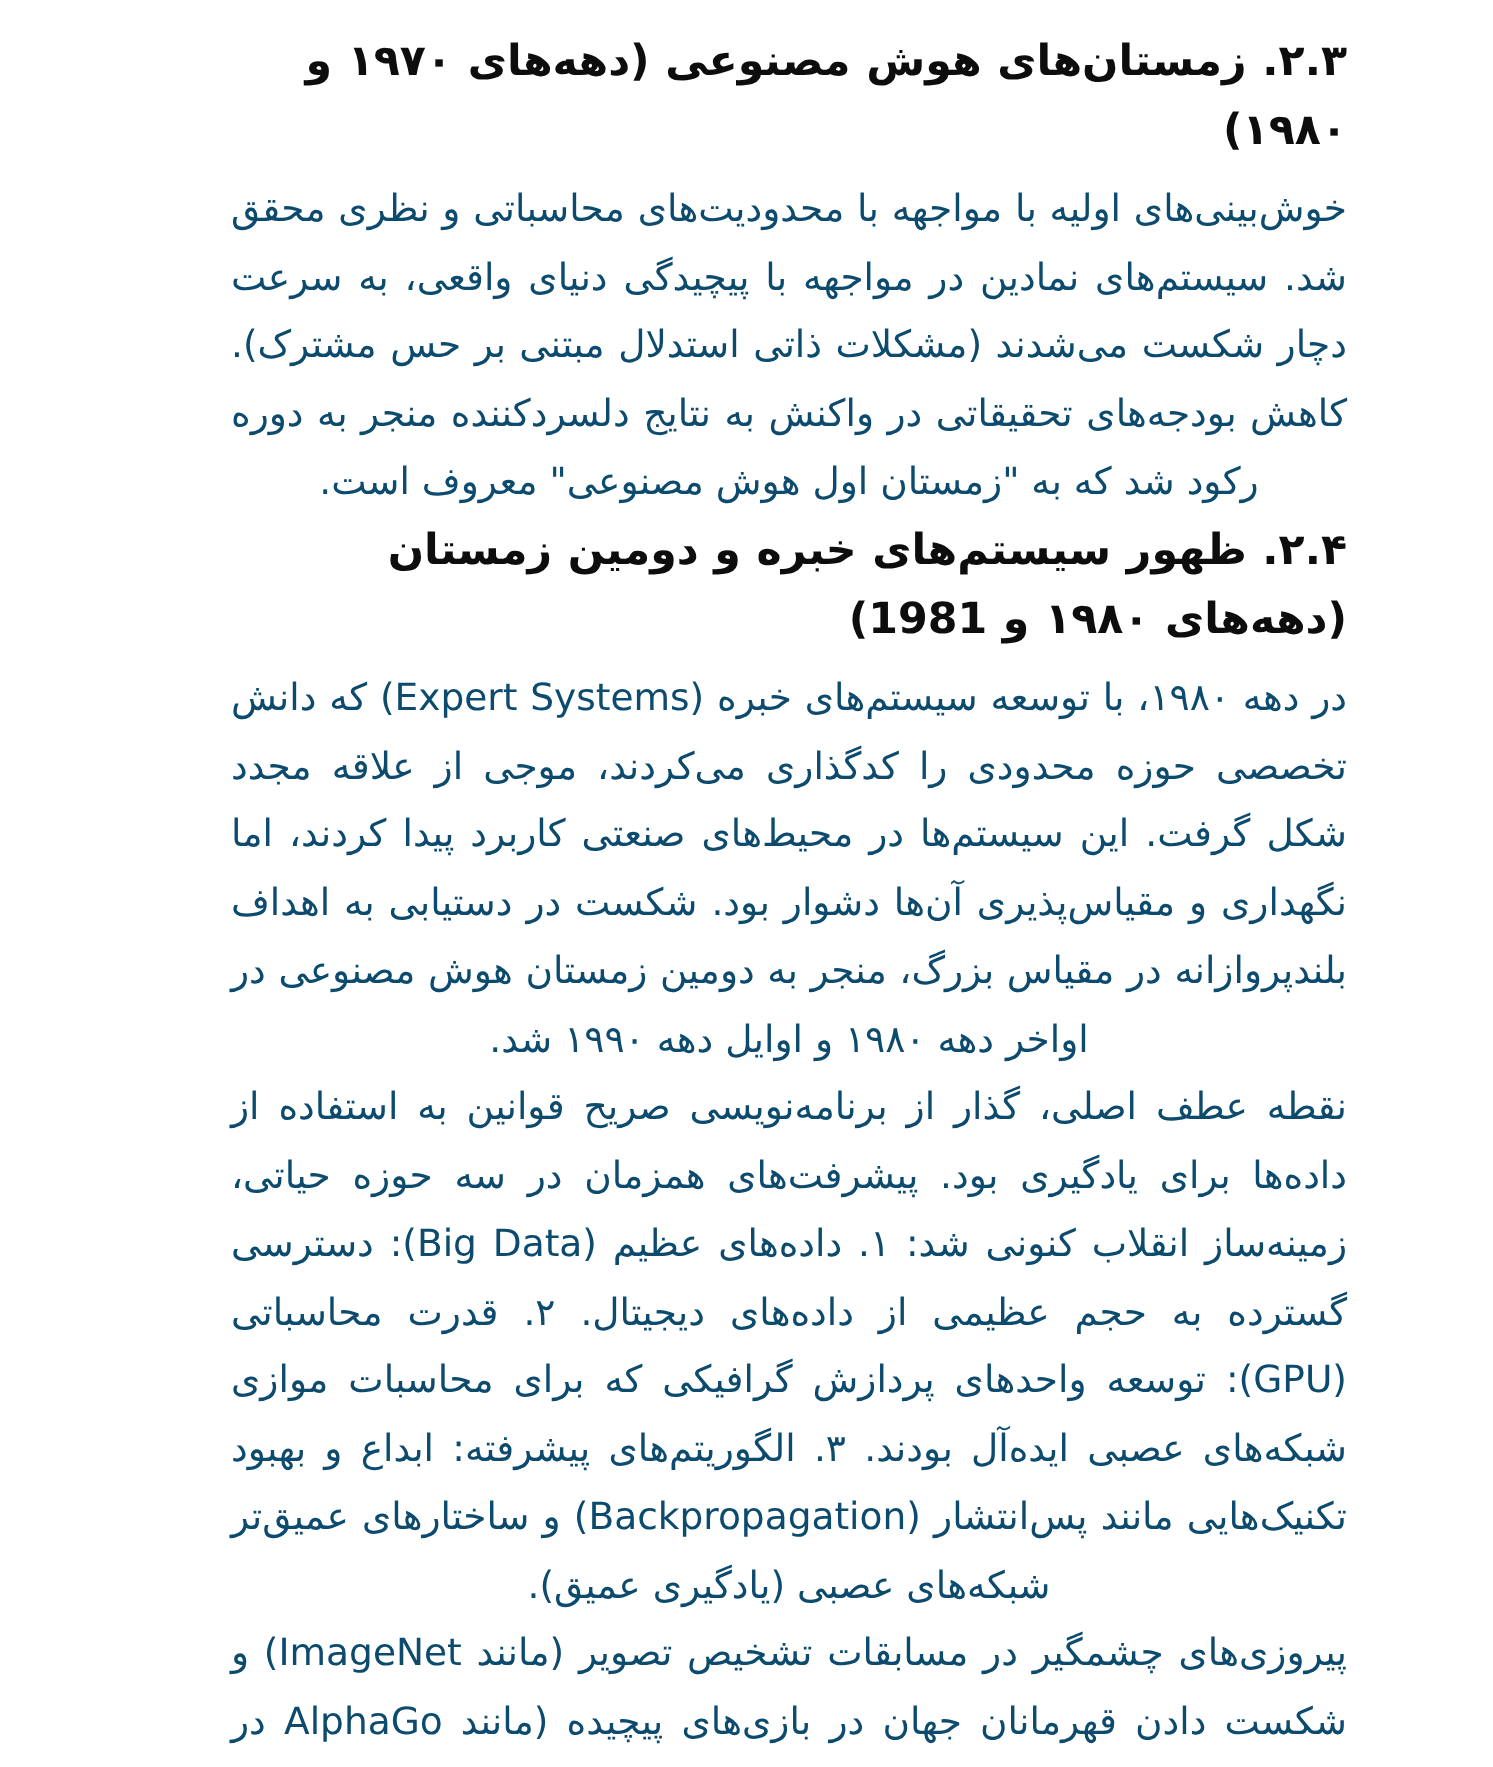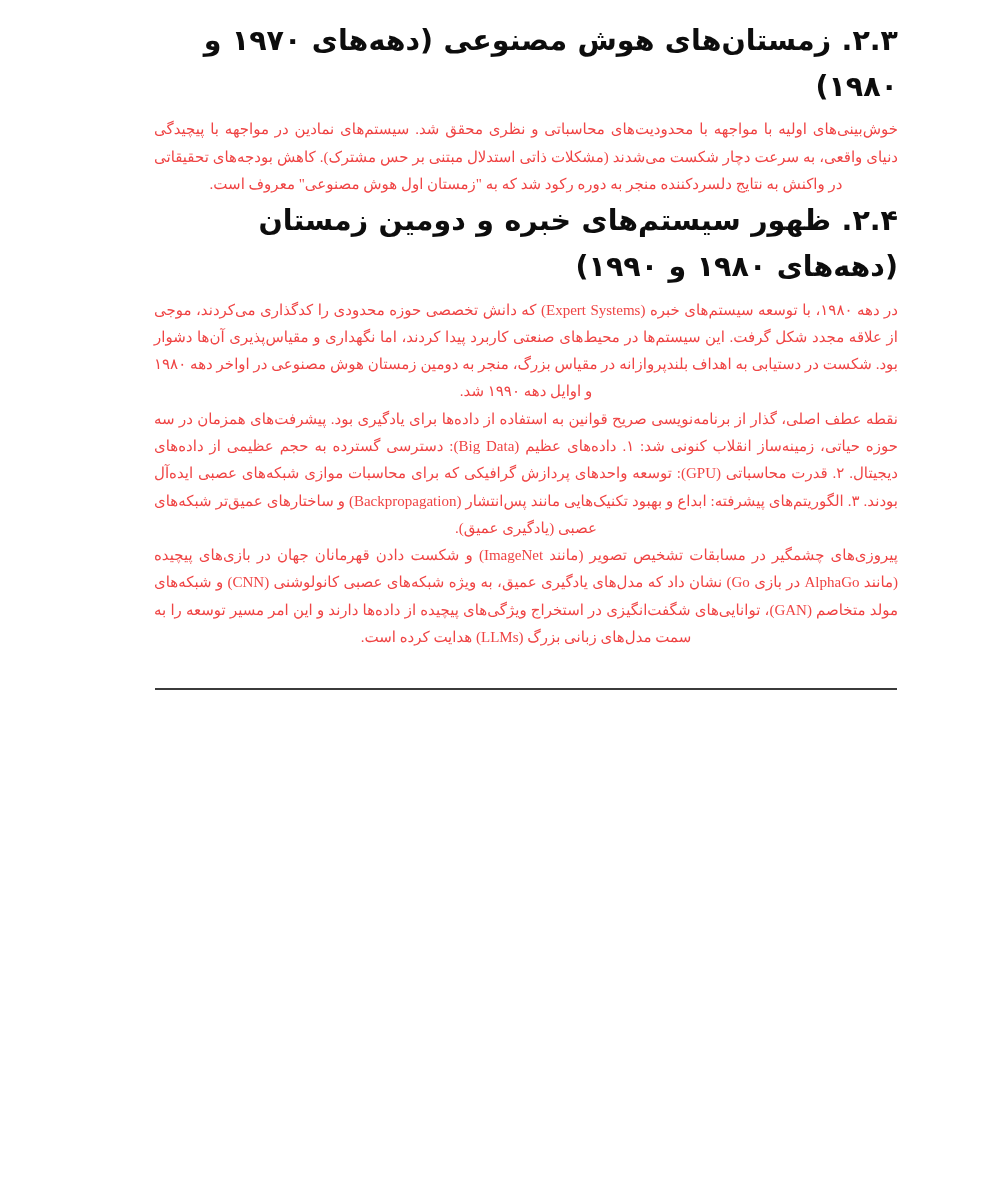--- a/index.html
+++ b/index.html
@@ -35,27 +35,26 @@
   }
   .heading-block { margin-bottom: 6px; }
   .h-2-3 { margin-top: 13px; }
   .h-2-4 { margin-top: 34px; }
   .h-2-5 { margin-top: 36px; }
 
   p.body-text {
     direction: rtl;
     text-align: justify;
     text-align-last: center;
-    font-size: 15px;
+    font-size: 25px;
     line-height: 1.82;
     font-weight: 400;
-    color: #ef4444;
+    color: #0c4a6e;
     margin: 0;
     word-spacing: 0px;
-    font-family: Liberation Serif, serif;
   }
   .p-gap-a { margin-top: 27px; }
   .p-gap-b { margin-top: 27px; }
   .p-gap-c { margin-top: 24px; }
   .p-gap-d { margin-top: 24px; }
 
   hr.page-rule {
     border: 0;
     border-top: 2.4px solid #3b3b3b;
     margin: 37px 1px 0 1px;
@@ -68,21 +67,21 @@
 
 <div class="page">
 
   <div class="heading-block">
     <h2 class="section-heading h-2-3">۲.۳. زمستان‌های هوش مصنوعی (دهه‌های ۱۹۷۰ و ۱۹۸۰)</h2>
   </div>
 
   <p class="body-text p-gap-a">خوش‌بینی‌های اولیه با مواجهه با محدودیت‌های محاسباتی و نظری محقق شد. سیستم‌های نمادین در مواجهه با پیچیدگی دنیای واقعی، به سرعت دچار شکست می‌شدند (مشکلات ذاتی استدلال مبتنی بر حس مشترک). کاهش بودجه‌های تحقیقاتی در واکنش به نتایج دلسردکننده منجر به دوره رکود شد که به "زمستان اول هوش مصنوعی" معروف است.</p>
 
   <div class="heading-block">
-    <h2 class="section-heading h-2-4">۲.۴. ظهور سیستم‌های خبره و دومین زمستان (دهه‌های ۱۹۸۰ و ۱۹۹۰)</h2>
+    <h2 class="section-heading h-2-4">۲.۴. ظهور سیستم‌های خبره و دومین زمستان (دهه‌های ۱۹۸۰ و 1981)</h2>
   </div>
 
   <p class="body-text p-gap-b">در دهه ۱۹۸۰، با توسعه سیستم‌های خبره (Expert Systems) که دانش تخصصی حوزه محدودی را کدگذاری می‌کردند، موجی از علاقه مجدد شکل گرفت. این سیستم‌ها در محیط‌های صنعتی کاربرد پیدا کردند، اما نگهداری و مقیاس‌پذیری آن‌ها دشوار بود. شکست در دستیابی به اهداف بلندپروازانه در مقیاس بزرگ، منجر به دومین زمستان هوش مصنوعی در اواخر دهه ۱۹۸۰ و اوایل دهه ۱۹۹۰ شد.</p>
 
 
   <p class="body-text p-gap-c">نقطه عطف اصلی، گذار از برنامه‌نویسی صریح قوانین به استفاده از داده‌ها برای یادگیری بود. پیشرفت‌های همزمان در سه حوزه حیاتی، زمینه‌ساز انقلاب کنونی شد: ۱. داده‌های عظیم (Big Data): دسترسی گسترده به حجم عظیمی از داده‌های دیجیتال. ۲. قدرت محاسباتی (GPU): توسعه واحدهای پردازش گرافیکی که برای محاسبات موازی شبکه‌های عصبی ایده‌آل بودند. ۳. الگوریتم‌های پیشرفته: ابداع و بهبود تکنیک‌هایی مانند پس‌انتشار (Backpropagation) و ساختارهای عمیق‌تر شبکه‌های عصبی (یادگیری عمیق).</p>
 
   <p class="body-text p-gap-d">پیروزی‌های چشمگیر در مسابقات تشخیص تصویر (مانند ImageNet) و شکست دادن قهرمانان جهان در بازی‌های پیچیده (مانند AlphaGo در بازی Go) نشان داد که مدل‌های یادگیری عمیق، به ویژه شبکه‌های عصبی کانولوشنی (CNN) و شبکه‌های مولد متخاصم (GAN)، توانایی‌های شگفت‌انگیزی در استخراج ویژگی‌های پیچیده از داده‌ها دارند و این امر مسیر توسعه را به سمت مدل‌های زبانی بزرگ (LLMs) هدایت کرده است.</p>
 
   <hr class="page-rule">

